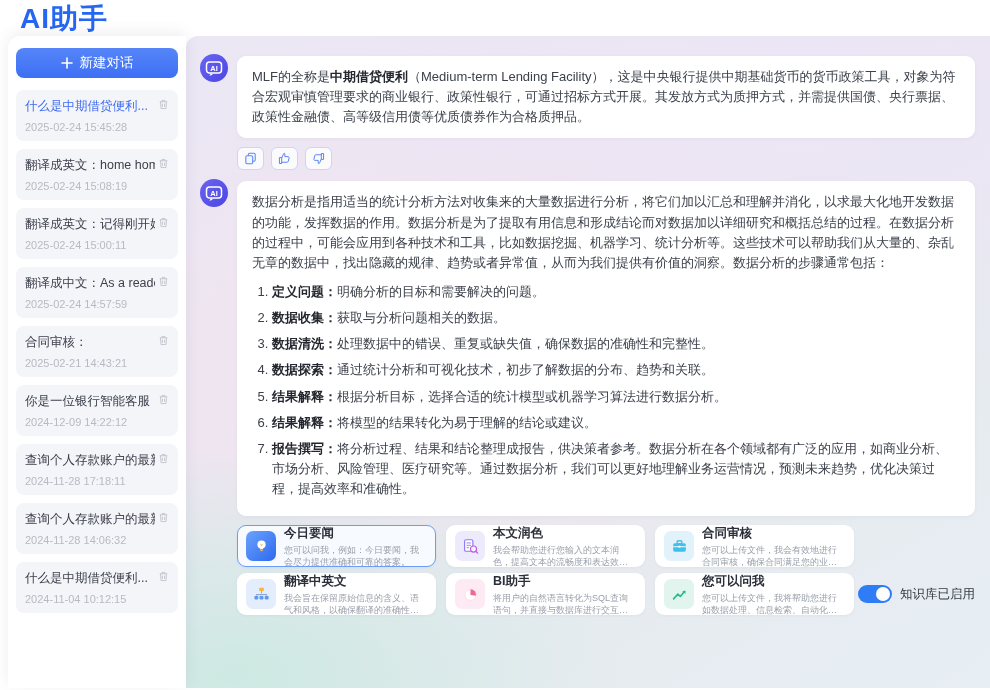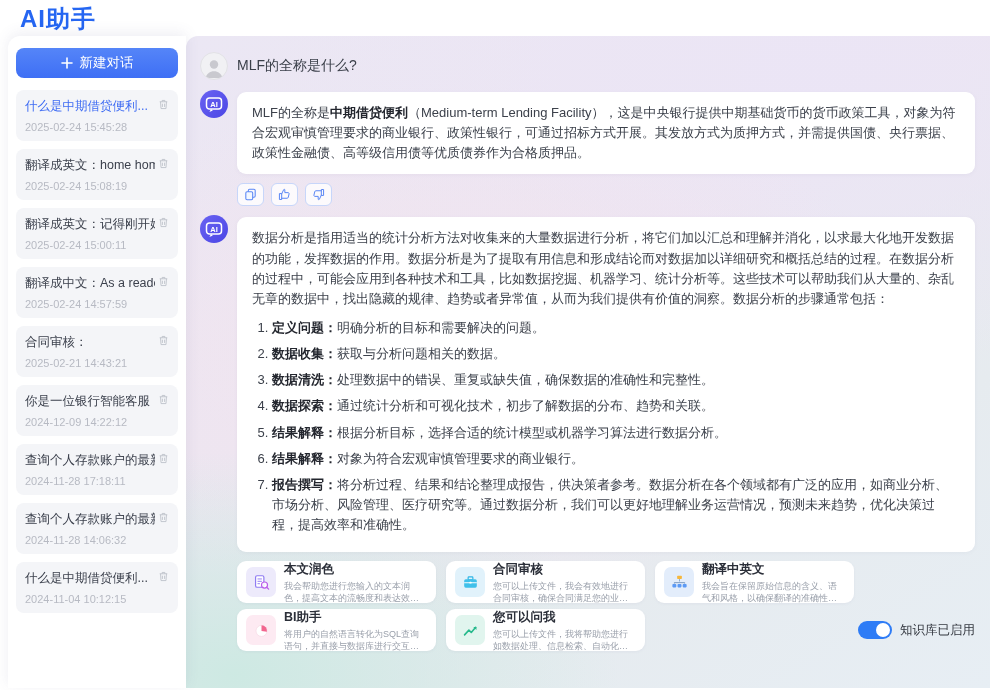--- a/index.html
+++ b/index.html
@@ -3,21 +3,21 @@
 <meta charset="utf-8">
 <style>
   * { box-sizing: border-box; margin: 0; padding: 0; }
   html,body { width: 990px; height: 690px; overflow: hidden; }
   body {
     font-family: "Liberation Sans", "DejaVu Sans", sans-serif;
     background: #ffffff; color: #3a3f49;
   }
   
   .topbar { height: 36px; display: flex; align-items: center; justify-content: space-between; padding: 2px 18px 0 20px; }
-  .logo { font-size: 24px; font-weight: 800; color: #2566f2; letter-spacing: 1px; }
+  .logo { font-size: 28px; font-weight: 800; color: #2566f2; letter-spacing: 1px; }
   .top-right { display: flex; align-items: center; gap: 22px; }
   .workspace { display: flex; align-items: center; gap: 6px; cursor: pointer; }
   .workspace .label { font-size: 13px; font-weight: 700; color: #33363e; }
   .caret { width: 0; height: 0; border-left: 4.5px solid transparent; border-right: 4.5px solid transparent; border-top: 5.5px solid #8a8d96; }
   .user-group { display: flex; align-items: center; gap: 10px; cursor: pointer; }
   .avatar-sm { width: 30px; height: 30px; border-radius: 50%; background: #f0f0f3; border: 1px solid #e3e3e7; overflow: hidden; display:flex; align-items:flex-end; justify-content:center; }
   .name-blur { width: 92px; height: 13px; border-radius: 3px;
     background: linear-gradient(90deg,#d0d0d5 0%,#e6e6ea 20%,#c9c9cf 45%,#e2e2e6 65%,#cfcfd4 85%,#e6e6ea 100%);
     filter: blur(1.3px); }
   
@@ -185,29 +185,20 @@
               <path d="M9.5 7V4.5h5V7"></path>
               <path d="M6.5 7l.9 12.5h9.2L17.5 7"></path>
               <path d="M10 10.5v6M14 10.5v6"></path>
             </svg></span>
       </div>
     </div>
   </div>
 
   <div class="main">
 
-    <div class="msg-row user">
-      <span class="avatar-user">
-        <svg width="24" height="24" viewBox="0 0 24 24">
-            <circle cx="12" cy="9.5" r="4.2" fill="#c9c9cf"></circle>
-            <path d="M3.5 23c1.2-4.6 4.4-6.8 8.5-6.8s7.3 2.2 8.5 6.8z" fill="#c9c9cf"></path>
-          </svg>
-      </span>
-      <span class="user-text">MLF的全称是什么?</span>
-    </div>
 
     <div class="msg-row" style="margin-top:10px">
       <span class="avatar-ai">
         <svg width="24" height="24" viewBox="0 0 24 24">
             <rect x="4.5" y="6" width="15" height="11" rx="3" fill="none" stroke="#fff" stroke-width="1.5"></rect>
             <path d="M9 17l-1.6 3 3.4-1.4z" fill="#fff"></path>
             <text x="12" y="14.6" text-anchor="middle" font-size="7.5" font-weight="bold" fill="#fff">AI</text>
           </svg>
       </span>
       <div class="ai-card">
@@ -246,29 +237,43 @@
           </svg>
       </span>
       <div class="ai-card">
         <p>数据分析是指用适当的统计分析方法对收集来的大量数据进行分析，将它们加以汇总和理解并消化，以求最大化地开发数据的功能，发挥数据的作用。数据分析是为了提取有用信息和形成结论而对数据加以详细研究和概括总结的过程。在数据分析的过程中，可能会应用到各种技术和工具，比如数据挖掘、机器学习、统计分析等。这些技术可以帮助我们从大量的、杂乱无章的数据中，找出隐藏的规律、趋势或者异常值，从而为我们提供有价值的洞察。数据分析的步骤通常包括：</p>
         <ol>
           <li><b>定义问题：</b><span>明确分析的目标和需要解决的问题。</span></li>
           <li><b>数据收集：</b><span>获取与分析问题相关的数据。</span></li>
           <li><b>数据清洗：</b><span>处理数据中的错误、重复或缺失值，确保数据的准确性和完整性。</span></li>
           <li><b>数据探索：</b><span>通过统计分析和可视化技术，初步了解数据的分布、趋势和关联。</span></li>
           <li><b>结果解释：</b><span>根据分析目标，选择合适的统计模型或机器学习算法进行数据分析。</span></li>
-          <li><b>结果解释：</b><span>对象为符合宏观审慎管理要求的商业银行。</span></li>
+          <li><b>结果解释：</b><span>将模型的结果转化为易于理解的结论或建议。</span></li>
           <li><b>报告撰写：</b><span>将分析过程、结果和结论整理成报告，供决策者参考。数据分析在各个领域都有广泛的应用，如商业分析、市场分析、风险管理、医疗研究等。通过数据分析，我们可以更好地理解业务运营情况，预测未来趋势，优化决策过程，提高效率和准确性。</span></li>
         </ol>
       </div>
     </div>
 
     <div class="bottom-row">
       <div class="feature-grid">
 
+        <div class="feature-card selected">
+          <span class="tile tile-0">
+            <svg width="19" height="19" viewBox="0 0 24 24">
+                <circle cx="12" cy="9.5" r="5.2" fill="#fff"></circle>
+                <path d="M10 14h4v1.6h-4z" fill="#fff" opacity=".9"></path>
+                <path d="M10.5 16.4h3v1.4h-3z" fill="#ffb74a"></path>
+                <path d="M11 9l1 2 1-2" stroke="#f59e3a" stroke-width="1" fill="none"></path>
+              </svg>
+          </span>
+          <div>
+            <div class="f-title">今日要闻</div>
+            <div class="f-desc">您可以问我，例如：今日要闻，我会尽力提供准确和可靠的答案。</div>
+          </div>
+        </div>
 
         <div class="feature-card">
           <span class="tile tile-1">
             <svg width="19" height="19" viewBox="0 0 24 24" fill="none">
                 <rect x="4.5" y="3.5" width="10.5" height="14.5" rx="2" stroke="#8f7bf2" stroke-width="1.5" fill="#fff"></rect>
                 <path d="M7 7.5h5.5M7 10.5h5.5M7 13.5h3" stroke="#8f7bf2" stroke-width="1.2"></path>
                 <circle cx="15.8" cy="15.2" r="3.8" stroke="#bb5de9" stroke-width="1.5" fill="rgba(255,255,255,.85)"></circle>
                 <path d="M18.6 18l2.4 2.4" stroke="#bb5de9" stroke-width="1.6" stroke-linecap="round"></path>
               </svg>
           </span>

